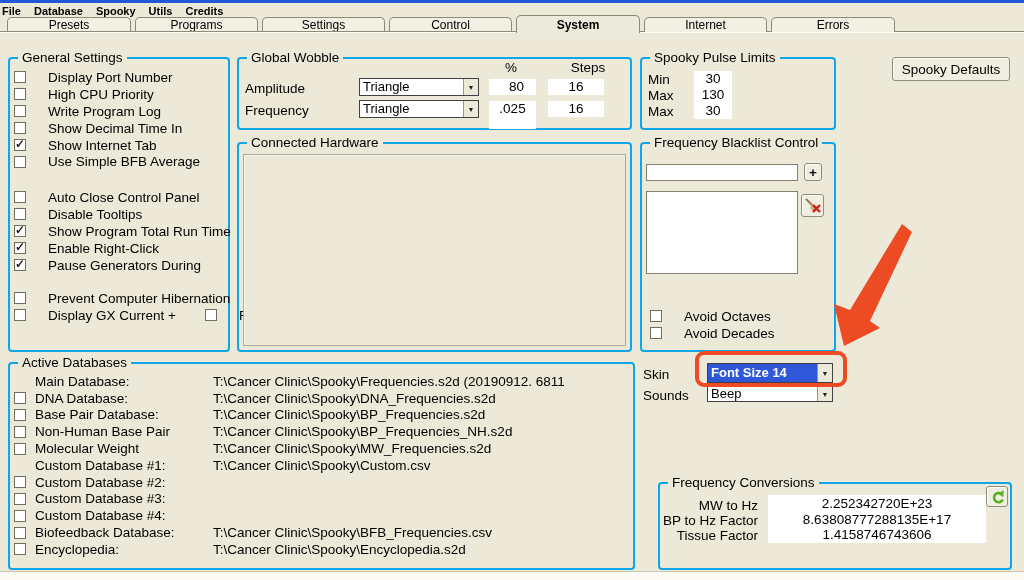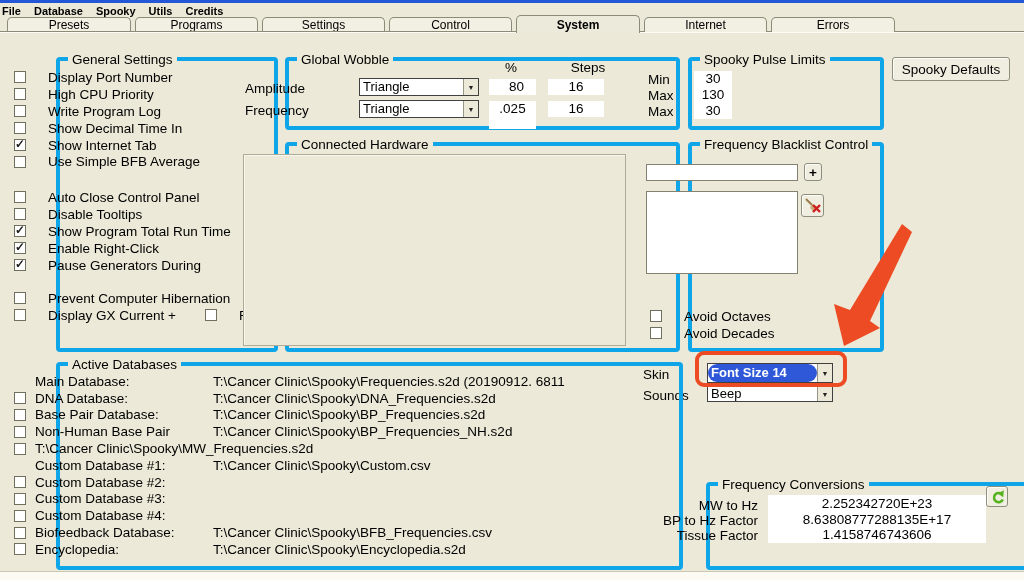--- a/index.html
+++ b/index.html
@@ -22,35 +22,35 @@
 
   
   .tab { top:17px; height:15px; border:1px solid #8a8b79; border-bottom:none;
          border-radius:5px 5px 0 0; background:#f2f0e3; text-align:center;
          font-size:12px; line-height:14px; }
   .tab.active { top:15px; height:18px; font-weight:bold; background:#eceadb; line-height:18px; z-index:3; }
   .tabline { left:0; top:31px; width:1024px; height:1px; background:#8a8b79; }
   .pagehl  { left:0; top:32px; width:1024px; height:1px; background:#fbfaf3; }
 
   
-  .grp { border:4px solid #0ea5e9; border-radius:4px;margin-left:48px; }
+  .grp { border:2px solid #0ea5e9; border-radius:4px; }
   .grp-label { position:absolute; top:-9px; left:8px; background:#ece9d8; padding:0 4px; white-space:nowrap; }
 
   
   .cbx { width:12px; height:12px; min-width:12px; background:#fff; border:1px solid #70705f; position:relative; display:inline-block; }
   .cbx.on::after { content:"\2713"; position:absolute; top:-3px; left:0; font-size:12px; font-weight:bold; color:#1a1a1a; }
 
   .gsrow { height:16.9px; display:flex; align-items:center; gap:22px; white-space:nowrap; }
 
   
   .field { background:#fff; text-align:center; line-height:16px; font-size:13.5px; }
   .combo { background:#fff; border:1px solid #404040; display:flex; }
   .combo .ctxt { flex:1; font-size:13px; padding:0 3px; line-height:15px; white-space:nowrap; overflow:hidden; }
   .combo .cbtn { width:15px; background:#ece9d8; border-left:1px solid #999686; display:flex; align-items:center; justify-content:center; font-size:7px; color:#222; }
-  .combo.sel .ctxt { background:#2e58d8; color:#fff; font-weight:bold;border-radius:9px; }
+  .combo.sel .ctxt { background:#2e58d8; color:#fff; font-weight:bold; }
 
   .btn3d { background:#f0eee1; border:1px solid #8e8e7c; border-radius:3px;
            box-shadow: inset 1px 1px 0 #fdfdf8; display:flex; align-items:center; justify-content:center; }
 
   .sunken { background:#ece9d8; border:1px solid #aeab97; box-shadow: inset 1px 1px 0 #f7f6ee; }
   .whitebox { background:#fff; border:1px solid #83816f; }
 
   
   .dbrow { height:16.8px; display:flex; align-items:center; white-space:nowrap; }
   .dbcb { width:21px; display:flex; align-items:center; }
@@ -259,20 +259,21 @@
       <span class="dbcb">
         <span class="cbx"></span>
       </span>
       <span class="dblabel">Non-Human Base Pair</span>
       <span class="dbpath">T:\Cancer Clinic\Spooky\BP_Frequencies_NH.s2d</span>
     </div>
   <div class="dbrow">
       <span class="dbcb">
         <span class="cbx"></span>
       </span>
+      <span class="dblabel">Molecular Weight</span>
       <span class="dbpath">T:\Cancer Clinic\Spooky\MW_Frequencies.s2d</span>
     </div>
   <div class="dbrow">
       <span class="dbcb"></span>
       <span class="dblabel">Custom Database #1:</span>
       <span class="dbpath">T:\Cancer Clinic\Spooky\Custom.csv</span>
     </div>
   <div class="dbrow">
       <span class="dbcb">
         <span class="cbx"></span>

